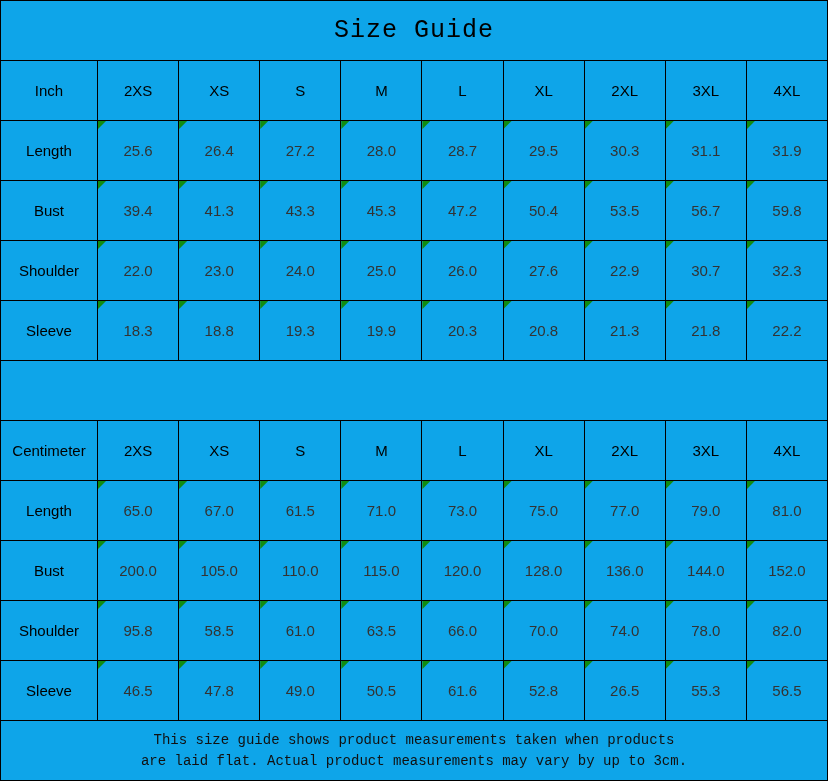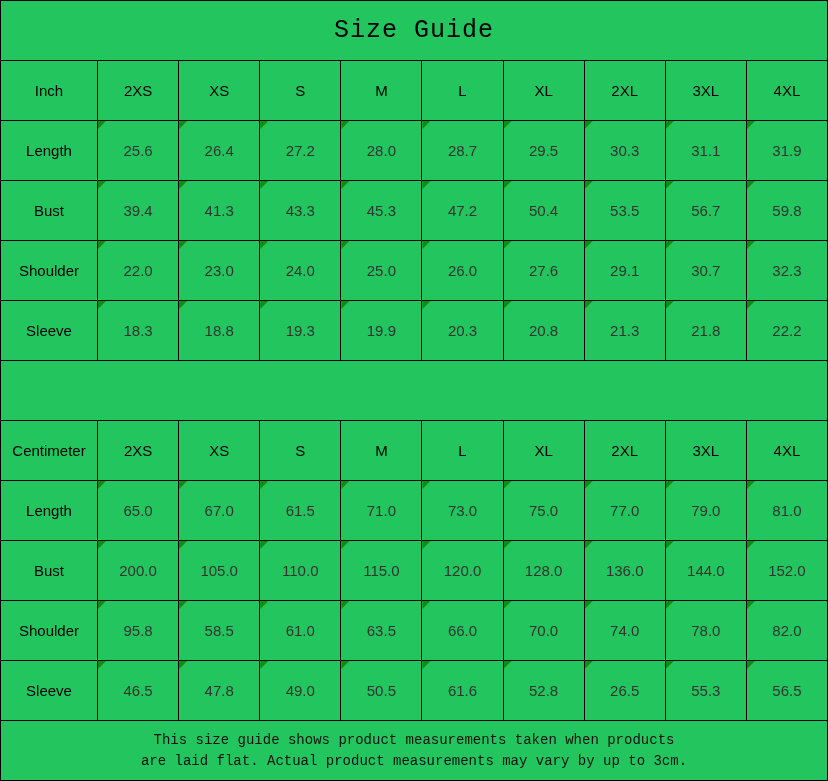--- a/index.html
+++ b/index.html
@@ -3,21 +3,21 @@
 <meta charset="utf-8">
 <title>Size Guide</title>
 <style>
   html, body {
     margin: 0;
     padding: 0;
     background: #ffffff;
   }
   .page {
     width: 828px;
-    background: #22c55e;
+    background: #0ea5e9;
   }
   table.guide {
     width: 828px;
     border-collapse: collapse;
     table-layout: fixed;
     font-family: "Liberation Sans", sans-serif;
   }
   table.guide td {
     border: 1px solid #000000;
     text-align: center;
@@ -124,21 +124,21 @@
           <td class="val"><span class="corner"></span><span>59.8</span></td>
         </tr>
         <tr>
           <td class="hdr">Shoulder</td>
           <td class="val"><span class="corner"></span><span>22.0</span></td>
           <td class="val"><span class="corner"></span><span>23.0</span></td>
           <td class="val"><span class="corner"></span><span>24.0</span></td>
           <td class="val"><span class="corner"></span><span>25.0</span></td>
           <td class="val"><span class="corner"></span><span>26.0</span></td>
           <td class="val"><span class="corner"></span><span>27.6</span></td>
-          <td class="val"><span class="corner"></span><span>29.1</span></td>
+          <td class="val"><span class="corner"></span><span>22.9</span></td>
           <td class="val"><span class="corner"></span><span>30.7</span></td>
           <td class="val"><span class="corner"></span><span>32.3</span></td>
         </tr>
         <tr>
           <td class="hdr">Sleeve</td>
           <td class="val"><span class="corner"></span><span>18.3</span></td>
           <td class="val"><span class="corner"></span><span>18.8</span></td>
           <td class="val"><span class="corner"></span><span>19.3</span></td>
           <td class="val"><span class="corner"></span><span>19.9</span></td>
           <td class="val"><span class="corner"></span><span>20.3</span></td>

